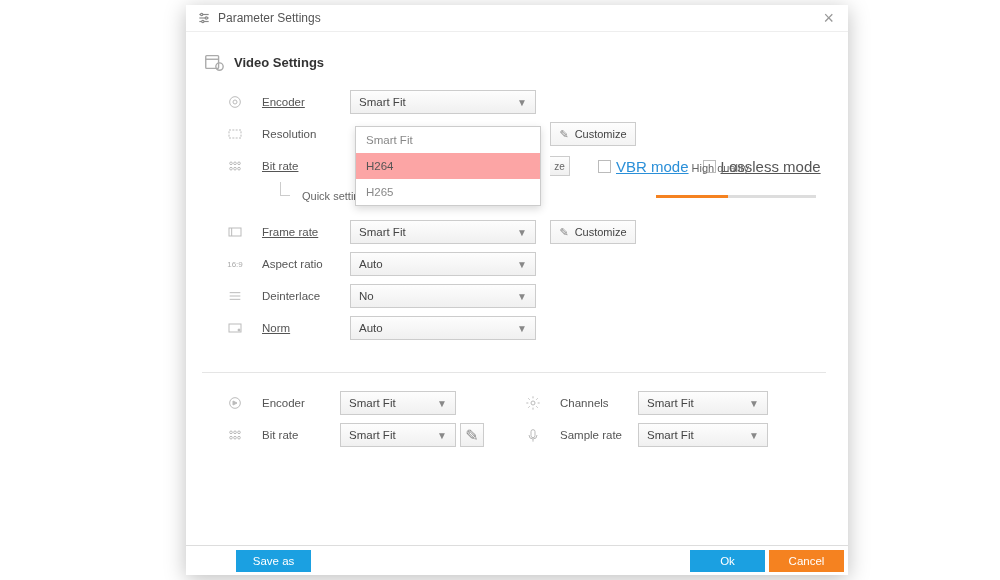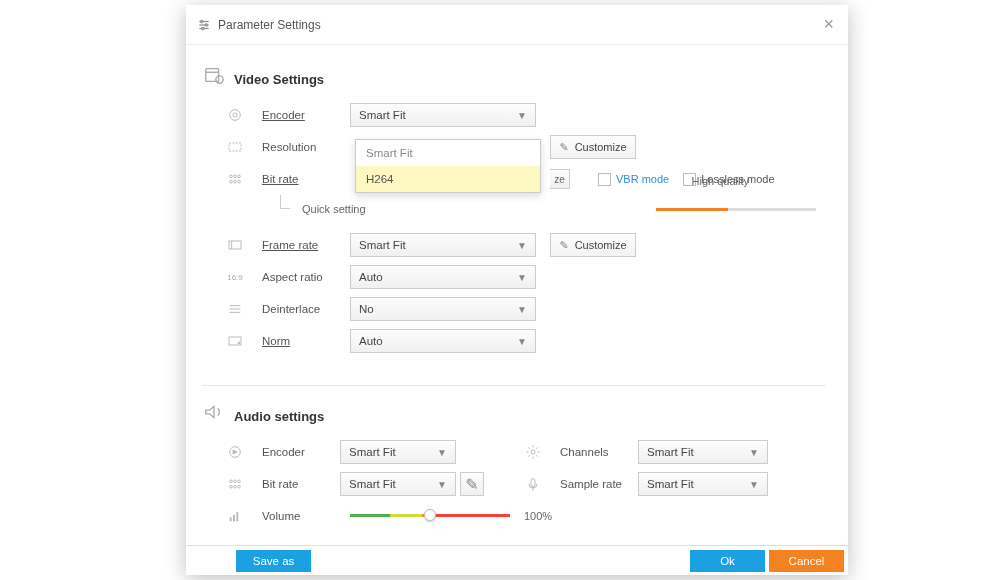--- a/index.html
+++ b/index.html
@@ -1,40 +1,40 @@
 <!DOCTYPE html>
 <html><head>
 <meta charset="utf-8">
 <style>
 * { box-sizing: border-box; margin: 0; padding: 0; font-family: Arial, sans-serif; }
 body { background: #fff; width: 1000px; height: 580px; overflow: hidden; position: relative; }
 .dialog { position: absolute; left: 186px; top: 5px; width: 662px; height: 570px; background: #fff; box-shadow: 0 4px 20px rgba(0,0,0,0.25); }
-.titlebar { height: 40px; display: flex; align-items: center; padding: 0 10px; border-bottom: 1px solid #eee; }
+.titlebar { height: 27px; display: flex; align-items: center; padding: 0 10px; border-bottom: 1px solid #eee; }
 .titlebar .t-icon { width: 16px; height: 16px; margin-right: 6px; display: inline-flex; align-items: center; justify-content: center; color: #888; }
 .titlebar .t-text { font-size: 12px; color: #555; }
 .titlebar .close { margin-left: auto; color: #999; font-size: 18px; cursor: pointer; padding: 0 4px; }
 .content { padding: 18px 22px 0 16px; height: calc(100% - 28px - 30px); overflow: hidden; }
-.section-head { display: flex; align-items: flex-end; margin-bottom: 12px; }
+.section-head { display: flex; align-items: center; margin-bottom: 12px; }
 .section-head .s-icon { width: 24px; height: 24px; color: #aaa; margin-right: 8px; display: flex; align-items: center; justify-content: center; }
 .section-head .s-title { font-size: 13px; font-weight: bold; color: #333; }
 .row { display: flex; align-items: center; height: 32px; margin-bottom: 0px; }
 .row .r-icon { width: 18px; height: 18px; margin-left: 24px; margin-right: 18px; color: #bbb; display: flex; align-items: center; justify-content: center; }
 .row .r-label { font-size: 11.5px; color: #555; width: 88px; text-decoration: underline; cursor: default; }
 .row .r-label.nou { text-decoration: none; }
 .select { width: 186px; height: 24px; border: 1px solid #ccc; background: linear-gradient(#fdfdfd,#f0f0f0); display: flex; align-items: center; padding: 0 8px; font-size: 11.5px; color: #444; position: relative; cursor: pointer; }
 .select .arrow { margin-left: auto; color: #888; font-size: 10px; }
 .btn-cust { width: 86px; height: 24px; border: 1px solid #ccc; background: linear-gradient(#fdfdfd,#f3f3f3); display: flex; align-items: center; justify-content: center; font-size: 11px; color: #444; margin-left: 14px; cursor: pointer; }
 .btn-cust .pencil { margin-right: 6px; color: #888; }
 .chk { display: flex; align-items: center; margin-left: 14px; cursor: pointer; }
 .chk .box { width: 13px; height: 13px; border: 1px solid #bbb; margin-right: 5px; background: #fff; }
-.chk .lbl { font-size: 11px; color: #555; }
+.chk .lbl { font-size: 15px; color: #555; text-decoration: underline; }
 .chk .lbl.link { color: #2a8fd8; }
 .dropdown { position: absolute; left: 169px; top: 94px; width: 186px; background: #fff; border: 1px solid #ccc; box-shadow: 0 3px 8px rgba(0,0,0,0.15); z-index: 50; }
 .dropdown .opt { height: 26px; display: flex; align-items: center; padding: 0 10px; font-size: 11.5px; color: #888; cursor: pointer; }
-.dropdown .opt.hover { background: #fef9c3; color: #555; }
+.dropdown .opt.hover { background: #fca5a5; color: #555; }
 .quick-row { display: flex; align-items: center; margin-left: 78px; height: 28px; }
 .quick-row .bracket { border-left: 1px solid #ccc; border-bottom: 1px solid #ccc; width: 10px; height: 14px; margin-top: -14px; }
 .quick-row .ql { font-size: 11px; color: #666; margin-left: 12px; }
 .quick-row .hq { font-size: 11px; color: #666; margin-left: auto; margin-right: 1px; }
 .slider-track { position: relative; width: 160px; height: 3px; margin-right: 10px; }
 .slider-seg { position: absolute; height: 3px; top: 0; }
 .divider { border-top: 1px solid #e5e5e5; margin: 28px 0 14px 0; }
 .audio-content .row .select { width: 116px; }
 .arow-group { display: flex; gap: 0; }
 .acol { flex: 1; }
@@ -198,29 +198,20 @@
         </span>
       <span class="r-label">Norm</span>
       <div class="select">
         <span>Auto</span>
         <span class="arrow">▼</span>
       </div>
     </div>
 
     <div class="divider"></div>
 
-    <div class="section-head">
-      <span class="s-icon">
-        <svg width="22" height="22" viewBox="0 0 24 24" fill="none" stroke="currentColor" stroke-width="1.5">
-            <path d="M3 10v4h4l5 4V6l-5 4H3z"></path>
-            <path d="M16 8a5 5 0 010 8"></path>
-          </svg>
-      </span>
-      <span class="s-title">Audio settings</span>
-    </div>
 
     <div class="audio-content">
       <div class="arow-group">
         <div class="acol">
           <div class="row">
             <span class="r-icon">
                 <svg width="16" height="16" viewBox="0 0 24 24" fill="none" stroke="currentColor" stroke-width="1.5">
                   <circle cx="12" cy="12" r="8"></circle>
                   <path d="M9 9l6 3-6 3V9z" fill="currentColor"></path>
                 </svg>
@@ -273,43 +264,26 @@
               </span>
             <span class="r-label nou">Sample rate</span>
             <div class="select" style="width:130px;">
               <span>Smart Fit</span>
               <span class="arrow">▼</span>
             </div>
           </div>
         </div>
       </div>
 
-      <div class="row">
-        <span class="r-icon">
-            <svg width="16" height="16" viewBox="0 0 24 24" fill="currentColor">
-              <rect x="4" y="14" width="3" height="6"></rect>
-              <rect x="9" y="10" width="3" height="10"></rect>
-              <rect x="14" y="6" width="3" height="14"></rect>
-            </svg>
-          </span>
-        <span class="r-label nou">Volume</span>
-        <div class="vol-track">
-          <span class="vol-seg" style="left:0;width:25%;background:#4caf50;"></span>
-          <span class="vol-seg" style="left:25%;width:20%;background:#cddc39;"></span>
-          <span class="vol-seg" style="left:45%;width:5%;background:#ff9800;"></span>
-          <span class="vol-seg" style="left:50%;width:50%;background:#f44336;"></span>
-          <span class="vol-thumb" style="left:46%;"></span>
-        </div>
-        <span style="font-size:11px;color:#666;margin-left:14px;">100%</span>
-      </div>
     </div>
 
     <div class="dropdown">
       <div class="opt">Smart Fit</div>
       <div class="opt hover">H264</div>
+      <div class="opt">H265</div>
     </div>
   </div>
 
   <div class="footer">
     <div class="fbtn save">Save as</div>
     <div class="fbtn ok">Ok</div>
     <div class="fbtn cancel">Cancel</div>
   </div>
 </div>
 

